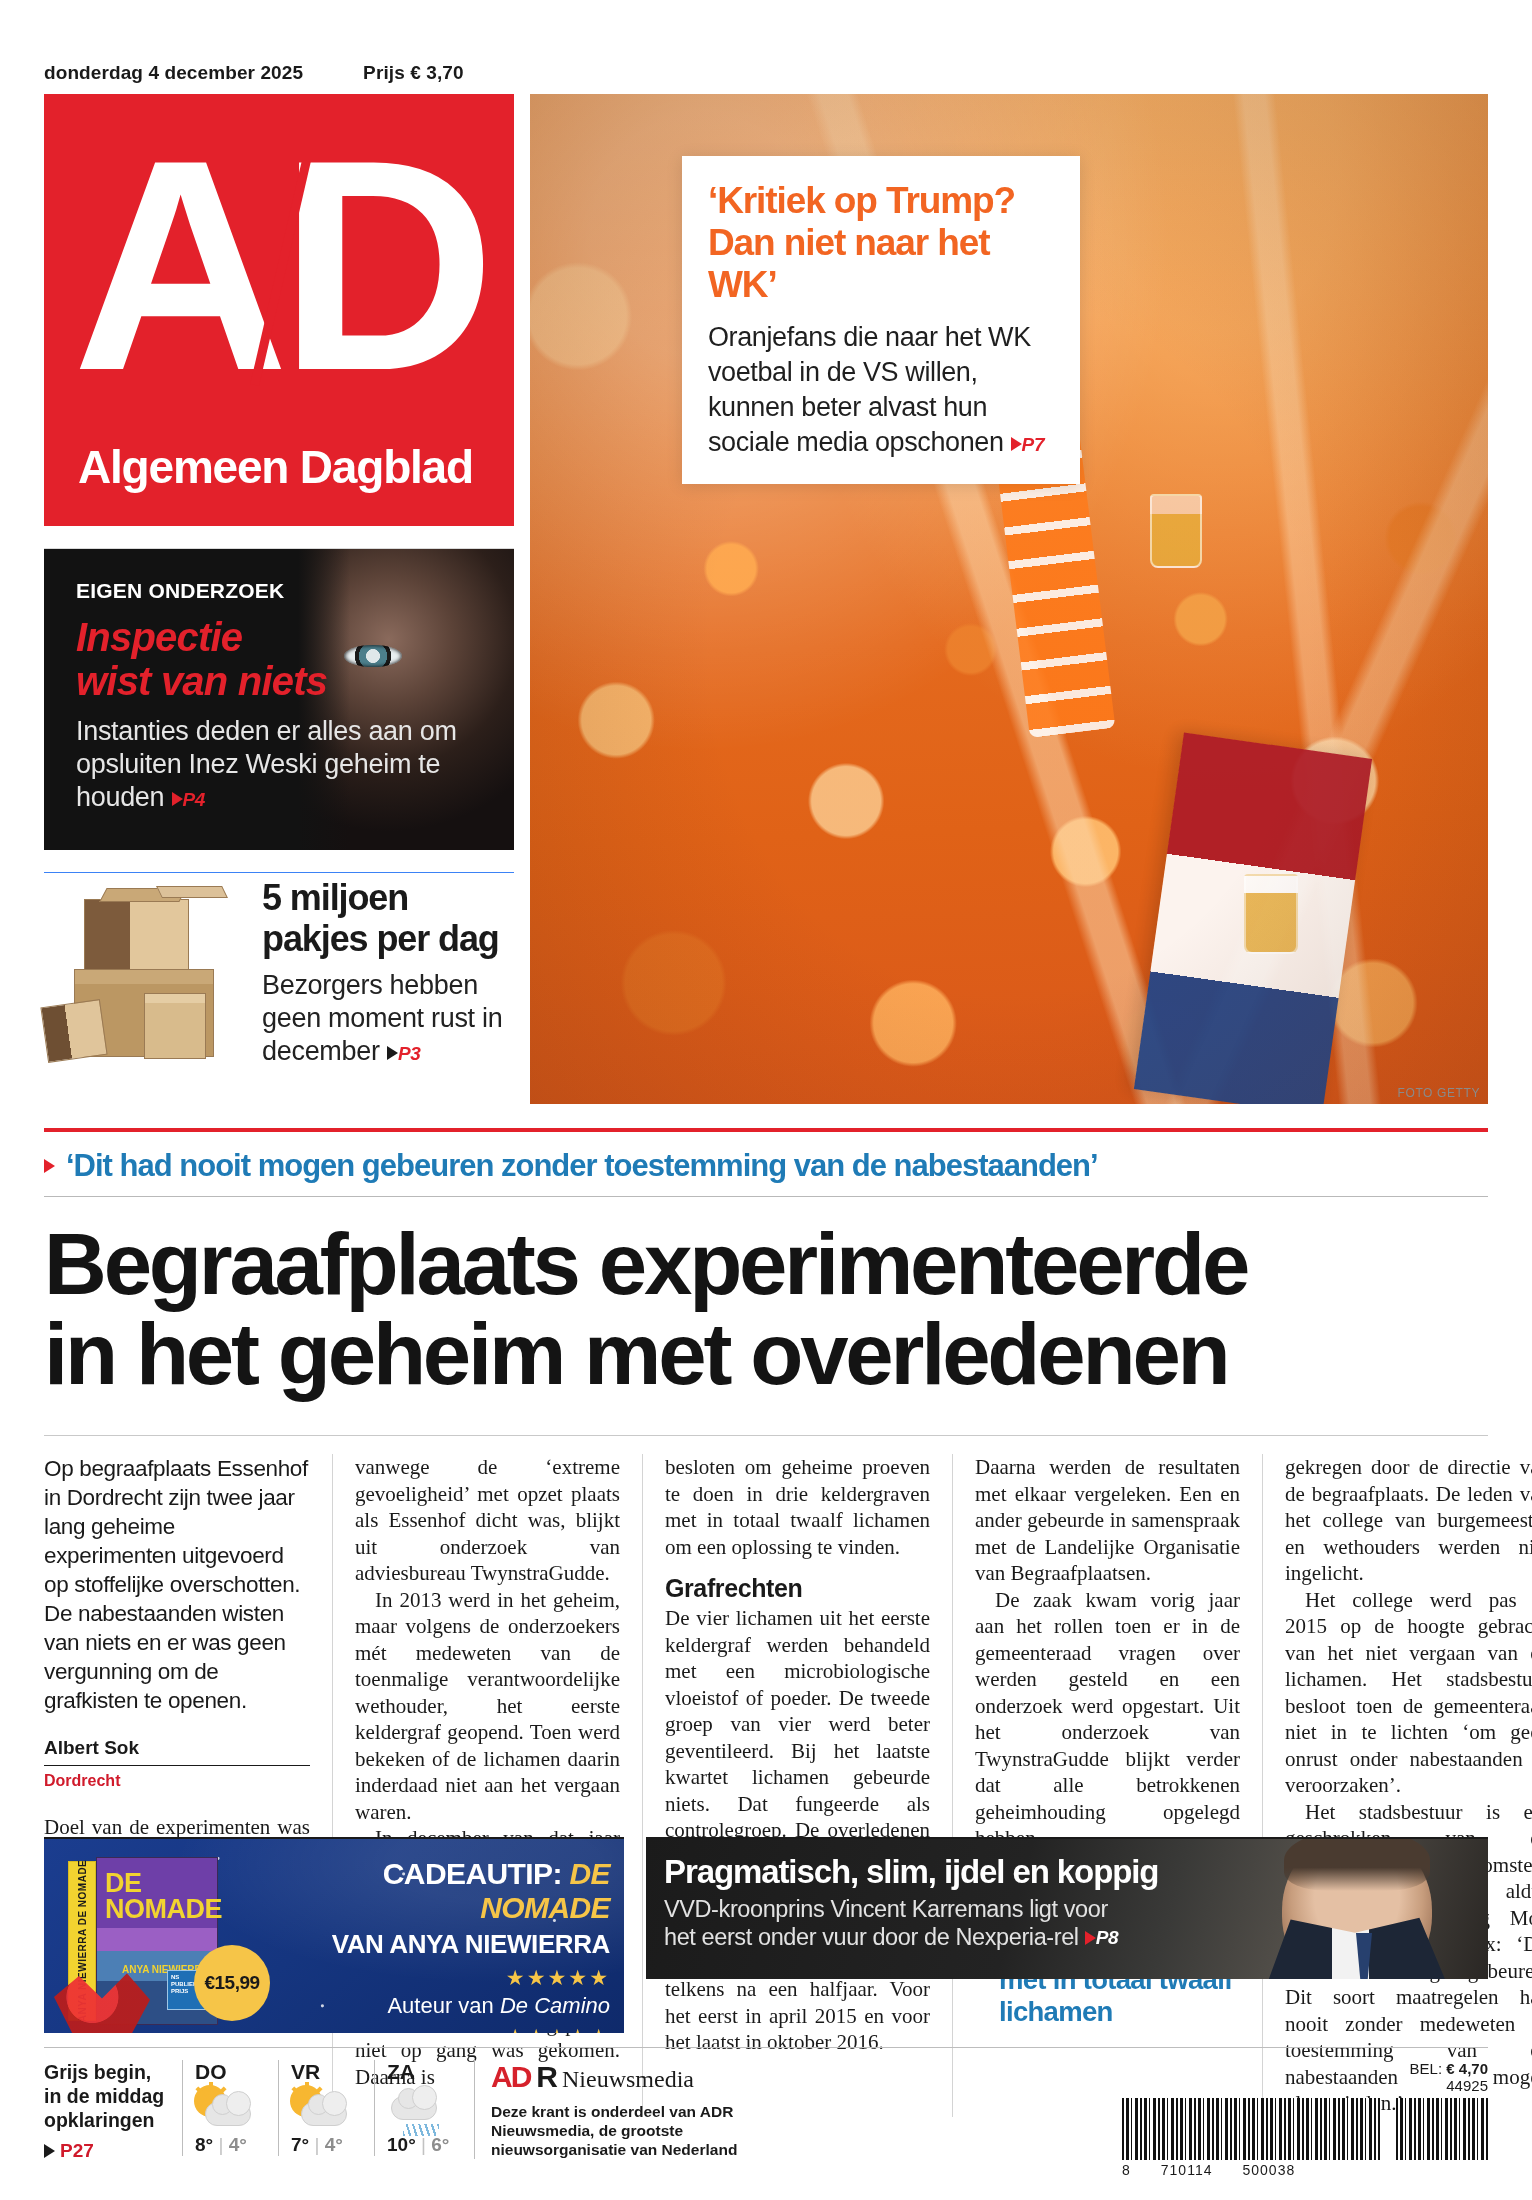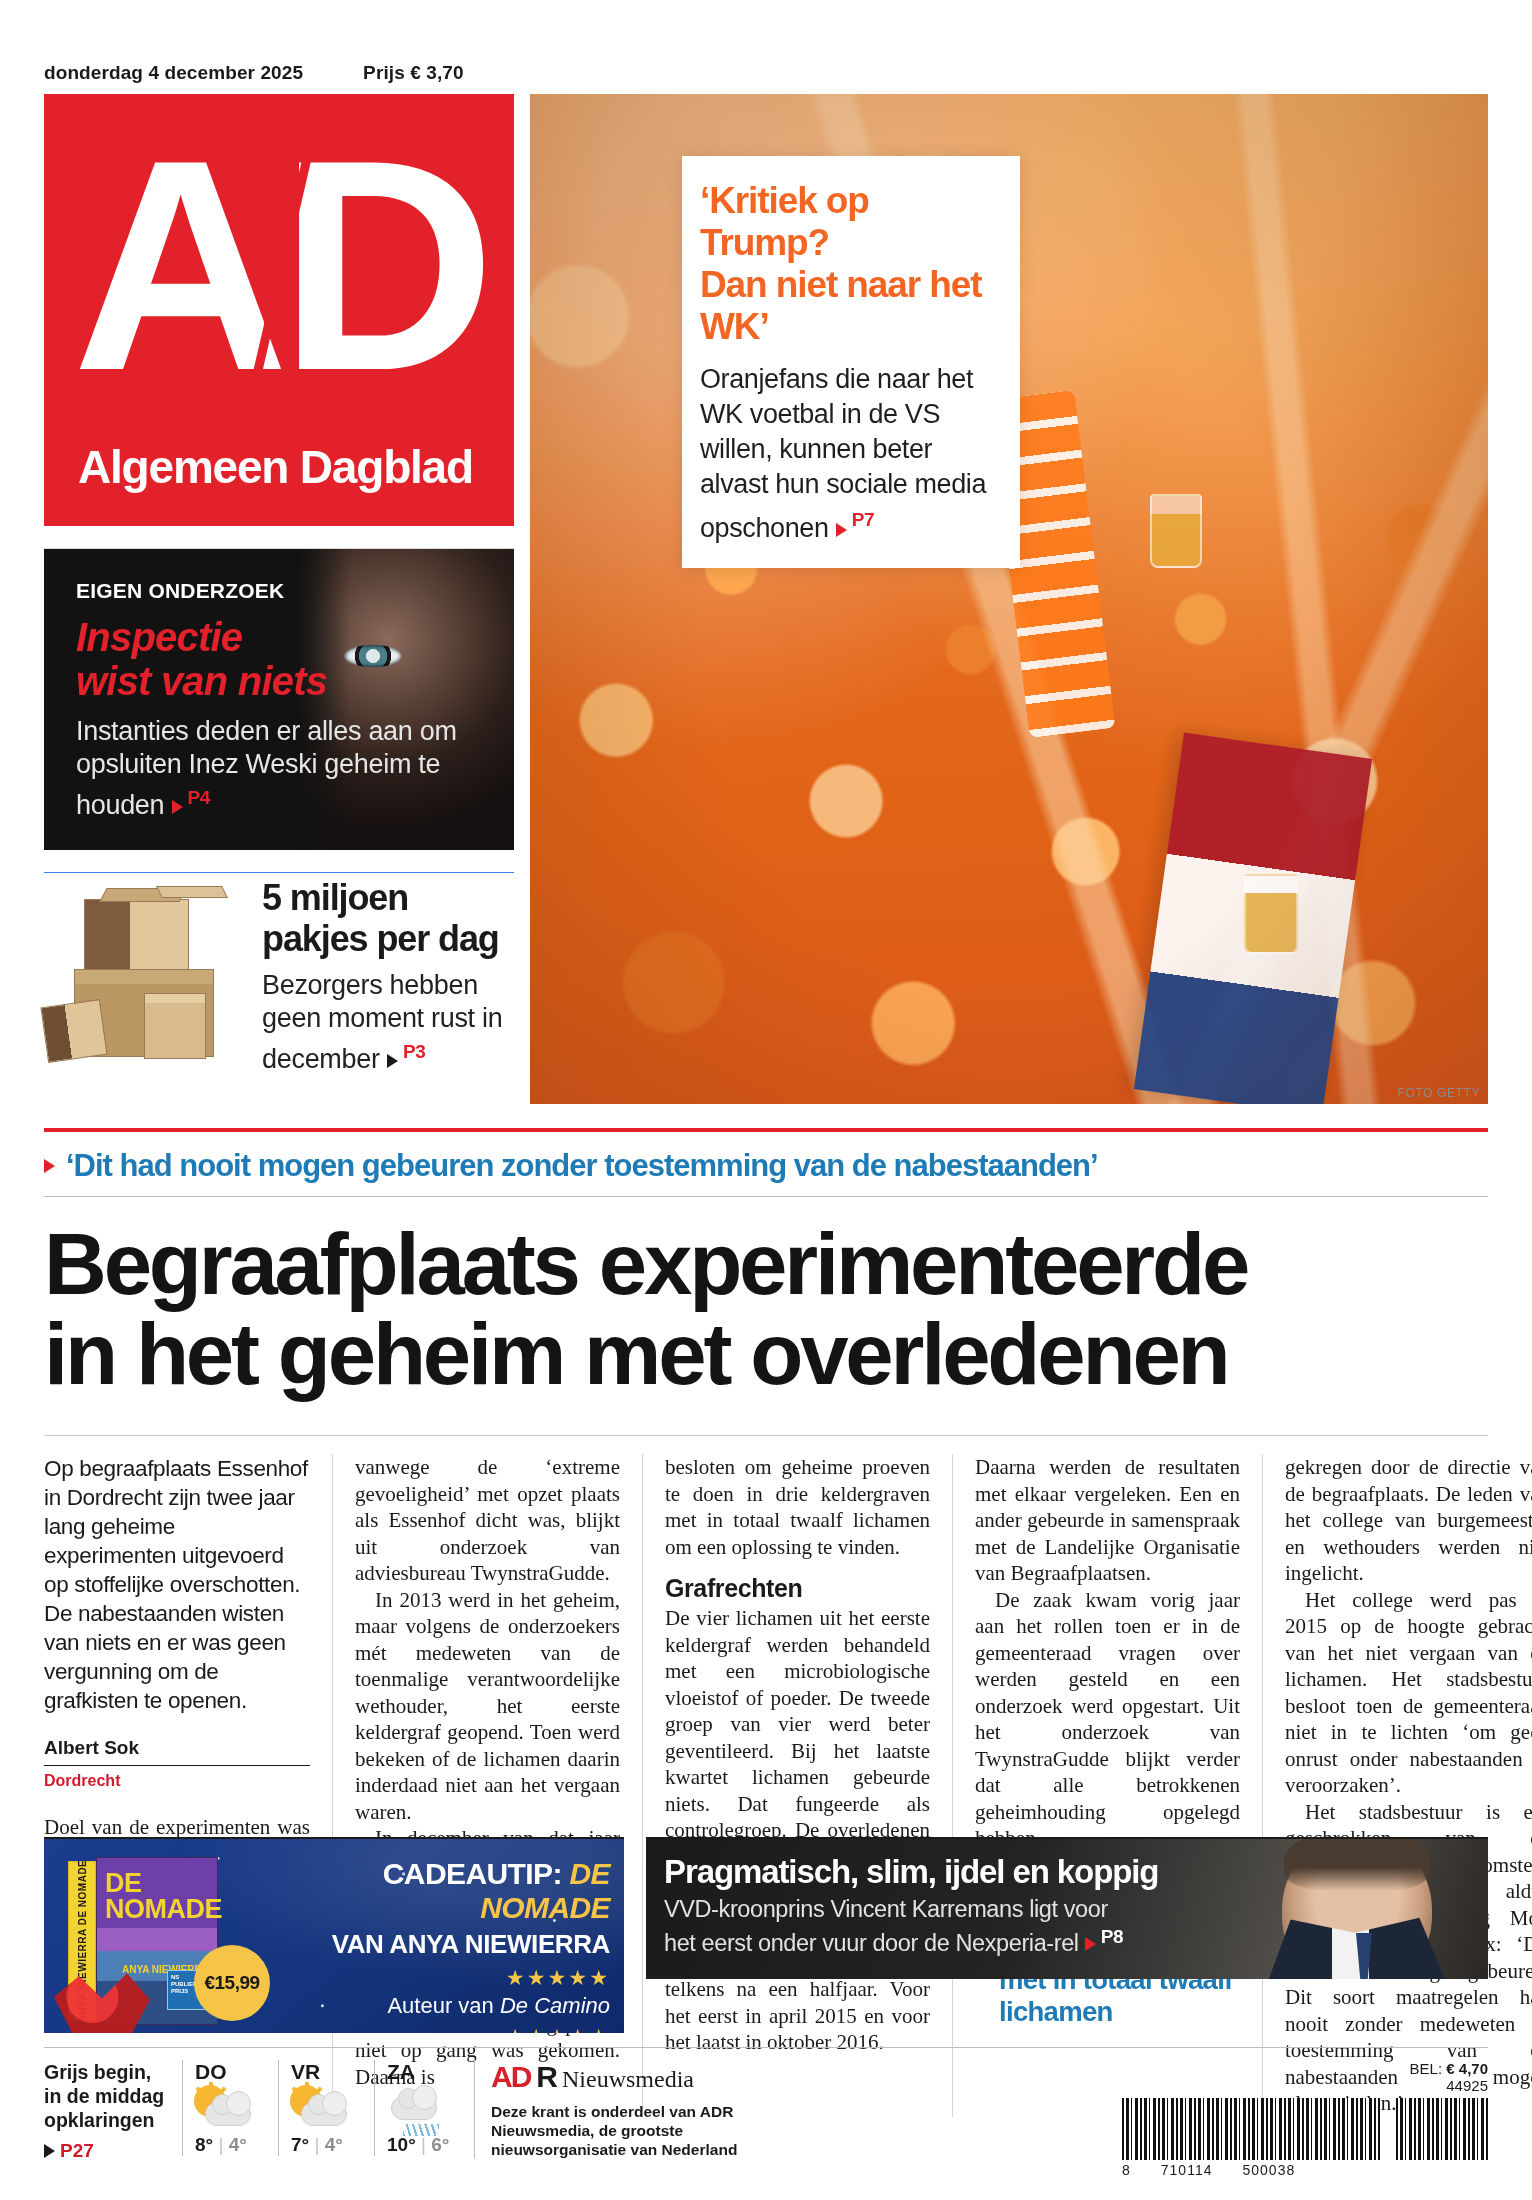--- a/index.html
+++ b/index.html
@@ -76,21 +76,21 @@
     color: #ffffff; font-weight: bold; font-size: 21px;
     letter-spacing: .2px; margin-bottom: 12px;
   }
   .teaser-head-red {
     color: #e3212b; font-weight: bold; font-size: 40px;
     line-height: 44px; letter-spacing: -.8px; margin-bottom: 12px; font-style: italic;
   }
   .teaser-sub-white {
     color: #e6e6e6; font-size: 27px; line-height: 33px; letter-spacing: -.3px;
   }
-  .pagetag { display: inline-flex; align-items: flex-end; gap: 5px; white-space: nowrap; }
+  .pagetag { display: inline-flex; align-items: center; white-space: nowrap; font-style: italic; }
   .tri { width: 0; height: 0; border-left: 11px solid #e3212b;
          border-top: 7px solid transparent; border-bottom: 7px solid transparent; }
   .tri-dark { border-left-color: #1a1a1a; }
   .pagetag .pnum { color: #e3212b; font-weight: bold; font-size: 19px; }
 
   
   .teaser-pack {
     margin-top: 22px; width: 470px; height: 215px;
     border-top: 1px solid #3b82f6; 
     display: flex; gap: 10px; align-items: flex-start;
@@ -170,22 +170,22 @@
     background: linear-gradient(to bottom, rgba(255,255,255,.55) 0 22%, rgba(228,168,52,.8) 22% 100%);
     border: 2px solid rgba(255,255,255,.5); border-radius: 4px 4px 8px 8px;
   }
   .hero .vignette {
     position: absolute; inset: 0;
     background: radial-gradient(ellipse at 50% 55%, rgba(0,0,0,0) 44%, rgba(90,40,10,.24) 100%);
   }
 
   
   .hero-box {
-    position: absolute; left: 152px; top: 62px; width: 338px;
-    background: #ffffff; padding: 24px 26px 22px 18px;
+    position: absolute; left: 152px; top: 62px; width: 398px;
+    background: #ffffff; padding: 24px 26px 22px 26px;
     box-shadow: 0 2px 16px rgba(0,0,0,.12);
   }
   .hero-box h1 {
     color: #f26522; font-size: 37px; line-height: 42px;
     font-weight: bold; letter-spacing: -1.1px; margin-bottom: 14px;
   }
   .hero-box p {
     color: #1f1f1f; font-size: 27px; line-height: 35px; letter-spacing: -.4px;
   }
   .foto-credit {

